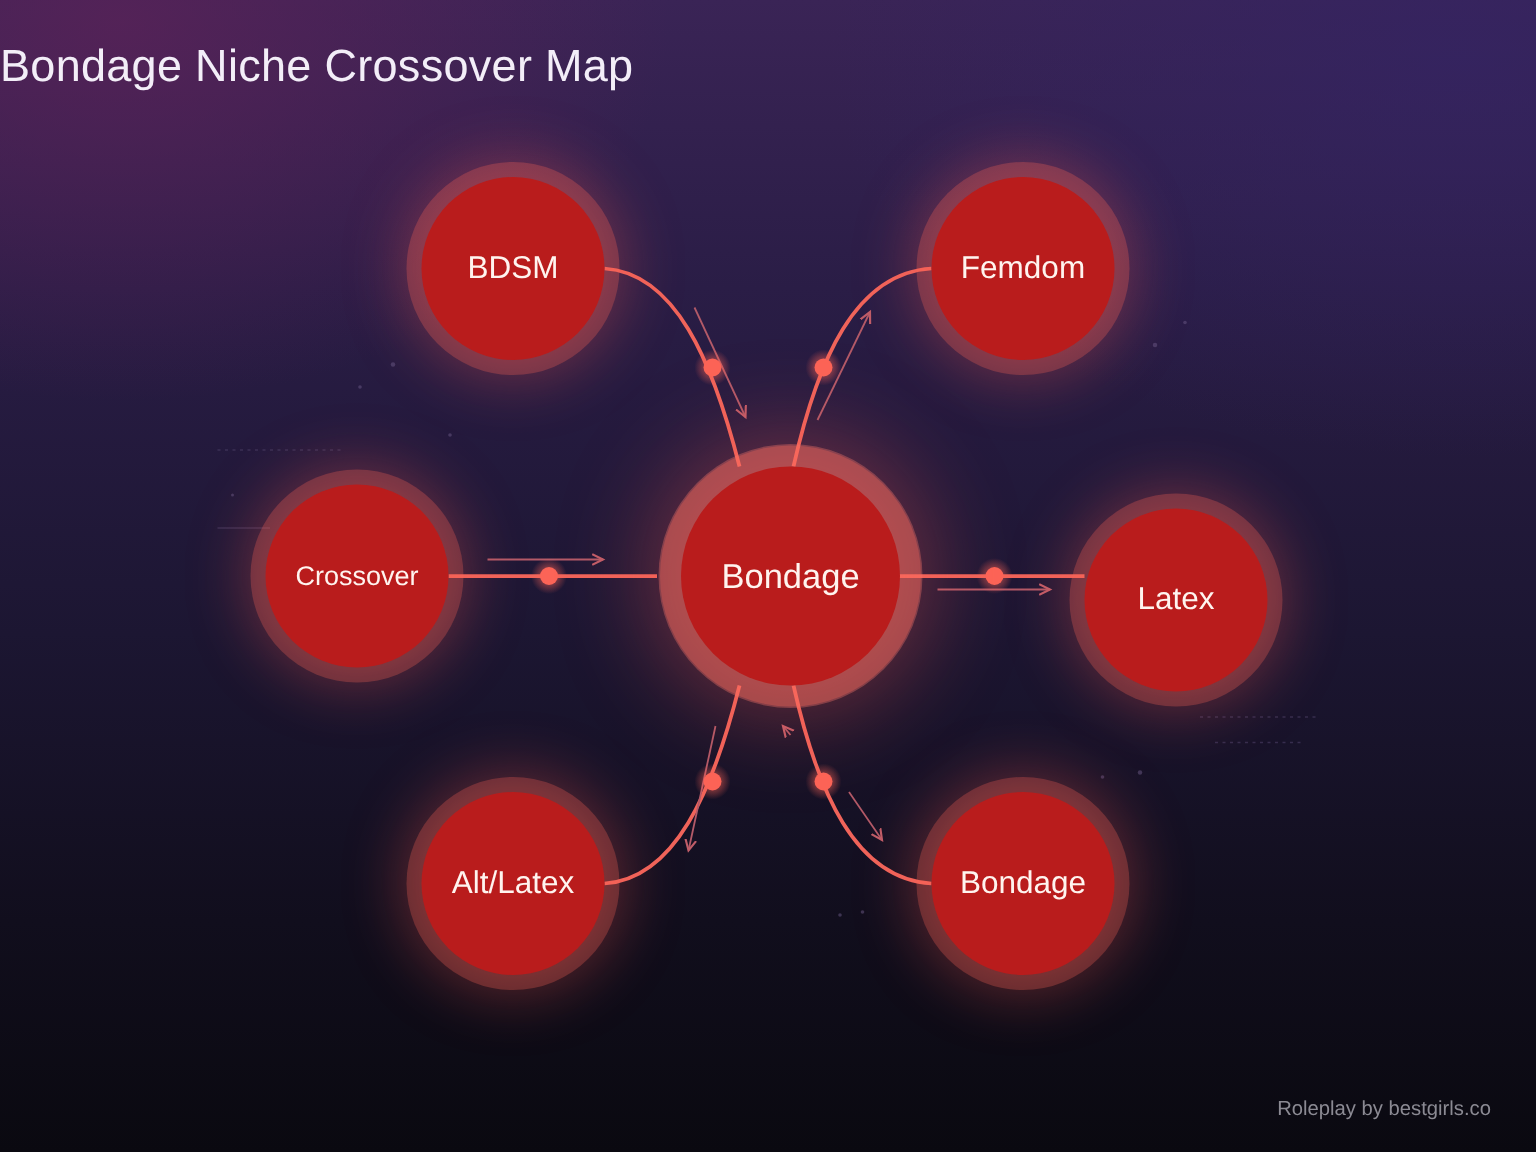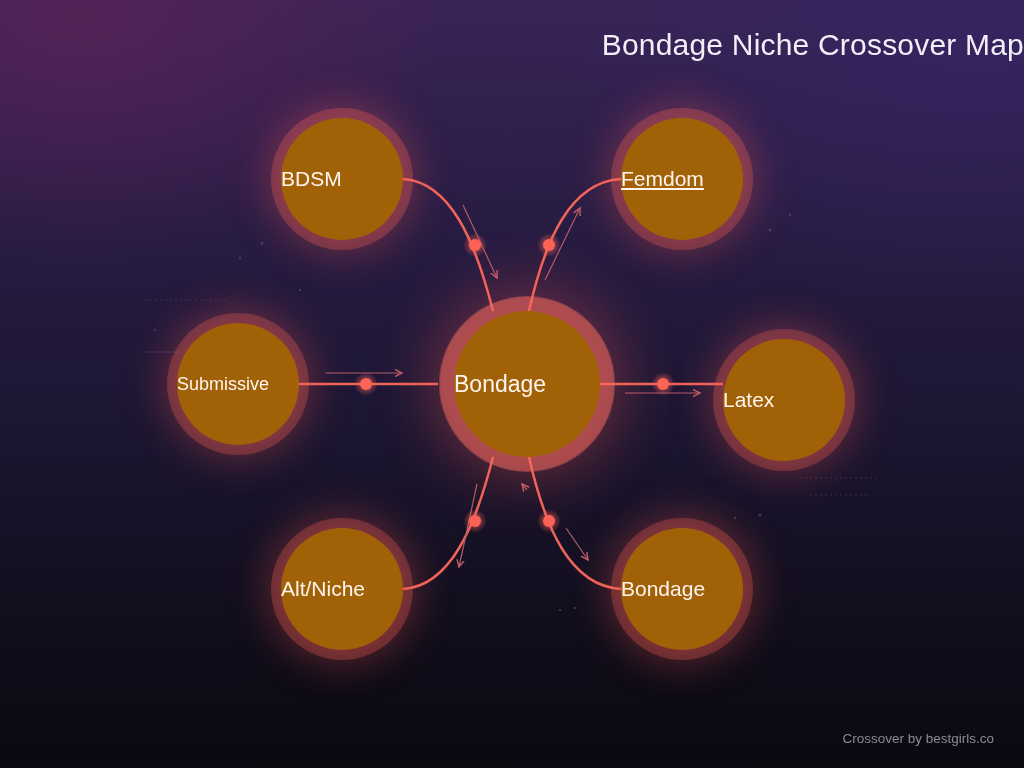--- a/index.html
+++ b/index.html
@@ -5,29 +5,29 @@
   html, body { margin:0; padding:0; }
   body {
     width:1024px; height:768px; overflow:hidden; position:relative;
     font-family:"Liberation Sans", "DejaVu Sans", sans-serif;
     background:
       radial-gradient(ellipse 520px 360px at 8% 2%, rgba(92,34,88,0.75), rgba(0,0,0,0) 70%),
       radial-gradient(ellipse 600px 380px at 95% 5%, rgba(52,36,100,0.7), rgba(0,0,0,0) 70%),
       linear-gradient(180deg, #3a2456 0%, #2a1d46 25%, #1c1632 55%, #110e1d 80%, #0a0910 100%);
   }
   .title {
-    position:absolute; left:0; right:0; top:28px; text-align:right;
+    position:absolute; left:0; right:0; top:28px; text-align:left;
     color:#f3eef8; font-size:30px; letter-spacing:0.2px;
   }
   svg.links { position:absolute; left:0; top:0; }
   .node {
     position:absolute; border-radius:50%;
-    background:#a16207;
+    background:#b91c1c;
     box-shadow: 0 0 0 10px rgba(252,100,87,0.28), 0 0 40px 12px rgba(252,90,80,0.35);
-    display:flex; align-items:center; justify-content:flex-start;
+    display:flex; align-items:center; justify-content:center;
     color:#fff4ef; font-size:21px; cursor:pointer;
   }
   .node.center {
     box-shadow: 0 0 0 14px rgba(252,100,87,0.30), 0 0 0 15px rgba(252,120,110,0.35), 0 0 60px 22px rgba(252,90,80,0.35);
     font-size:23px;
   }
   .node.small-text { font-size:18px; }
   .footer {
     position:absolute; right:30px; bottom:22px; color:#8b8a93; font-size:13.5px;
   }
@@ -109,33 +109,33 @@
 </svg>
 
 <div class="node center" style="left:454px; top:311px; width:146px; height:146px;">
   <span>Bondage</span>
 </div>
 
 <div class="node" style="left:281px; top:118px; width:122px; height:122px;">
   <span>BDSM</span>
 </div>
 
-<div class="node" style="left:621px; top:118px; width:122px; height:122px;text-decoration:underline;">
+<div class="node" style="left:621px; top:118px; width:122px; height:122px;">
   <span>Femdom</span>
 </div>
 
 <div class="node small-text" style="left:177px; top:323px; width:122px; height:122px;">
-  <span>Submissive</span>
+  <span>Crossover</span>
 </div>
 
 <div class="node" style="left:723px; top:339px; width:122px; height:122px;">
   <span>Latex</span>
 </div>
 
 <div class="node" style="left:281px; top:528px; width:122px; height:122px;">
-  <span>Alt/Niche</span>
+  <span>Alt/Latex</span>
 </div>
 
 <div class="node" style="left:621px; top:528px; width:122px; height:122px;">
   <span>Bondage</span>
 </div>
 
-<div class="footer">Crossover by bestgirls.co</div>
+<div class="footer">Roleplay by bestgirls.co</div>
 
 </body></html>

